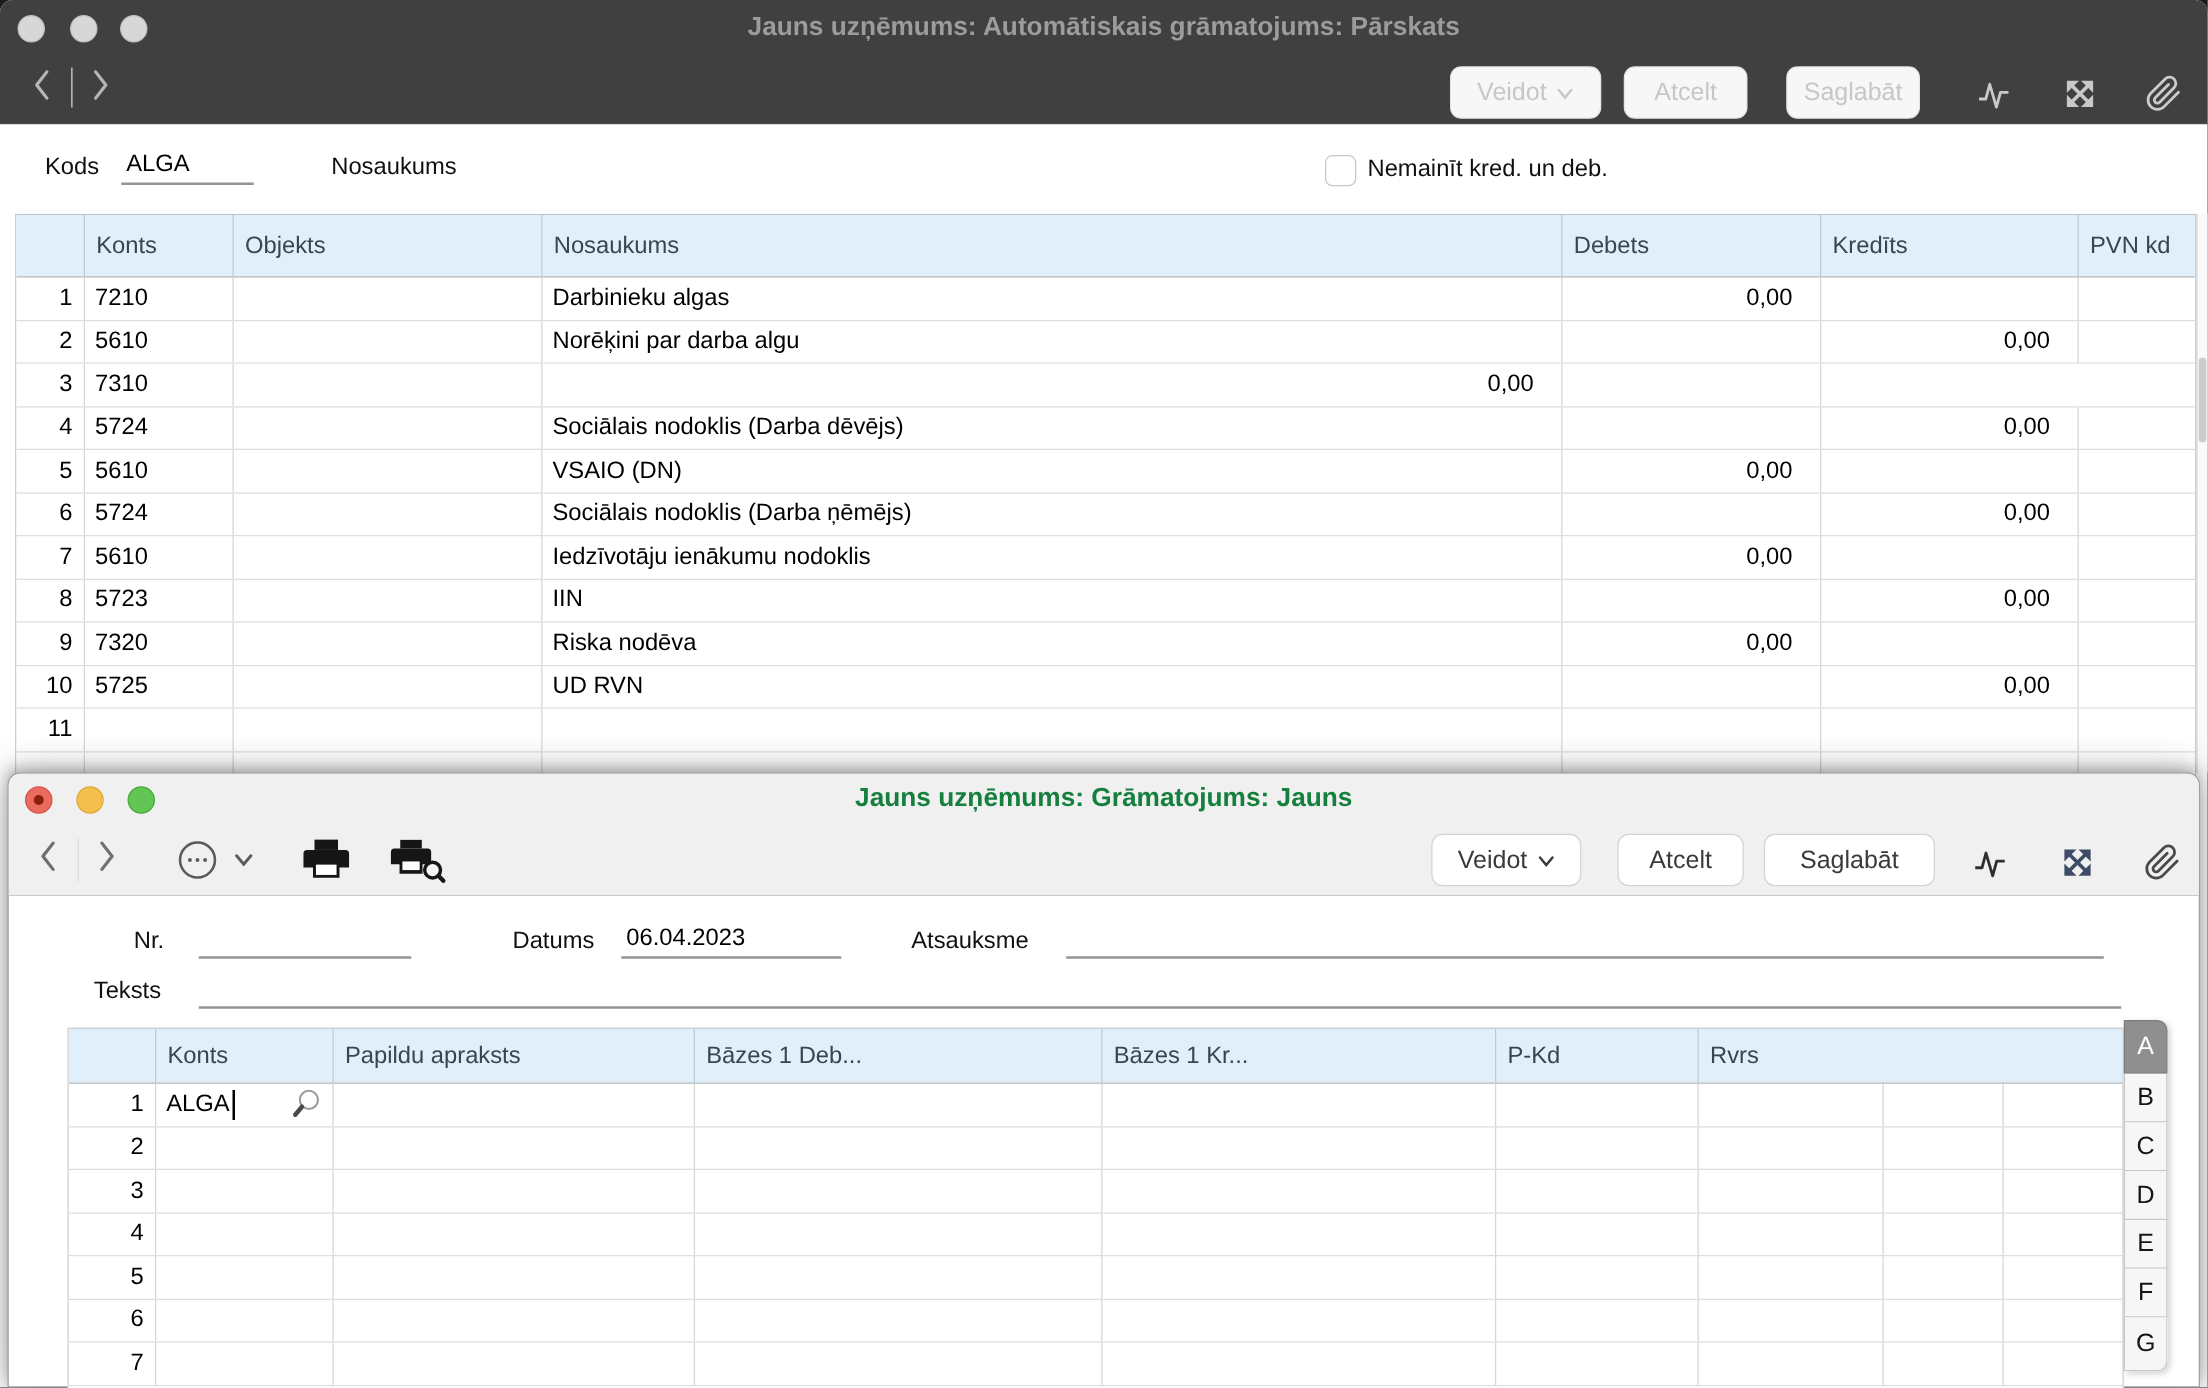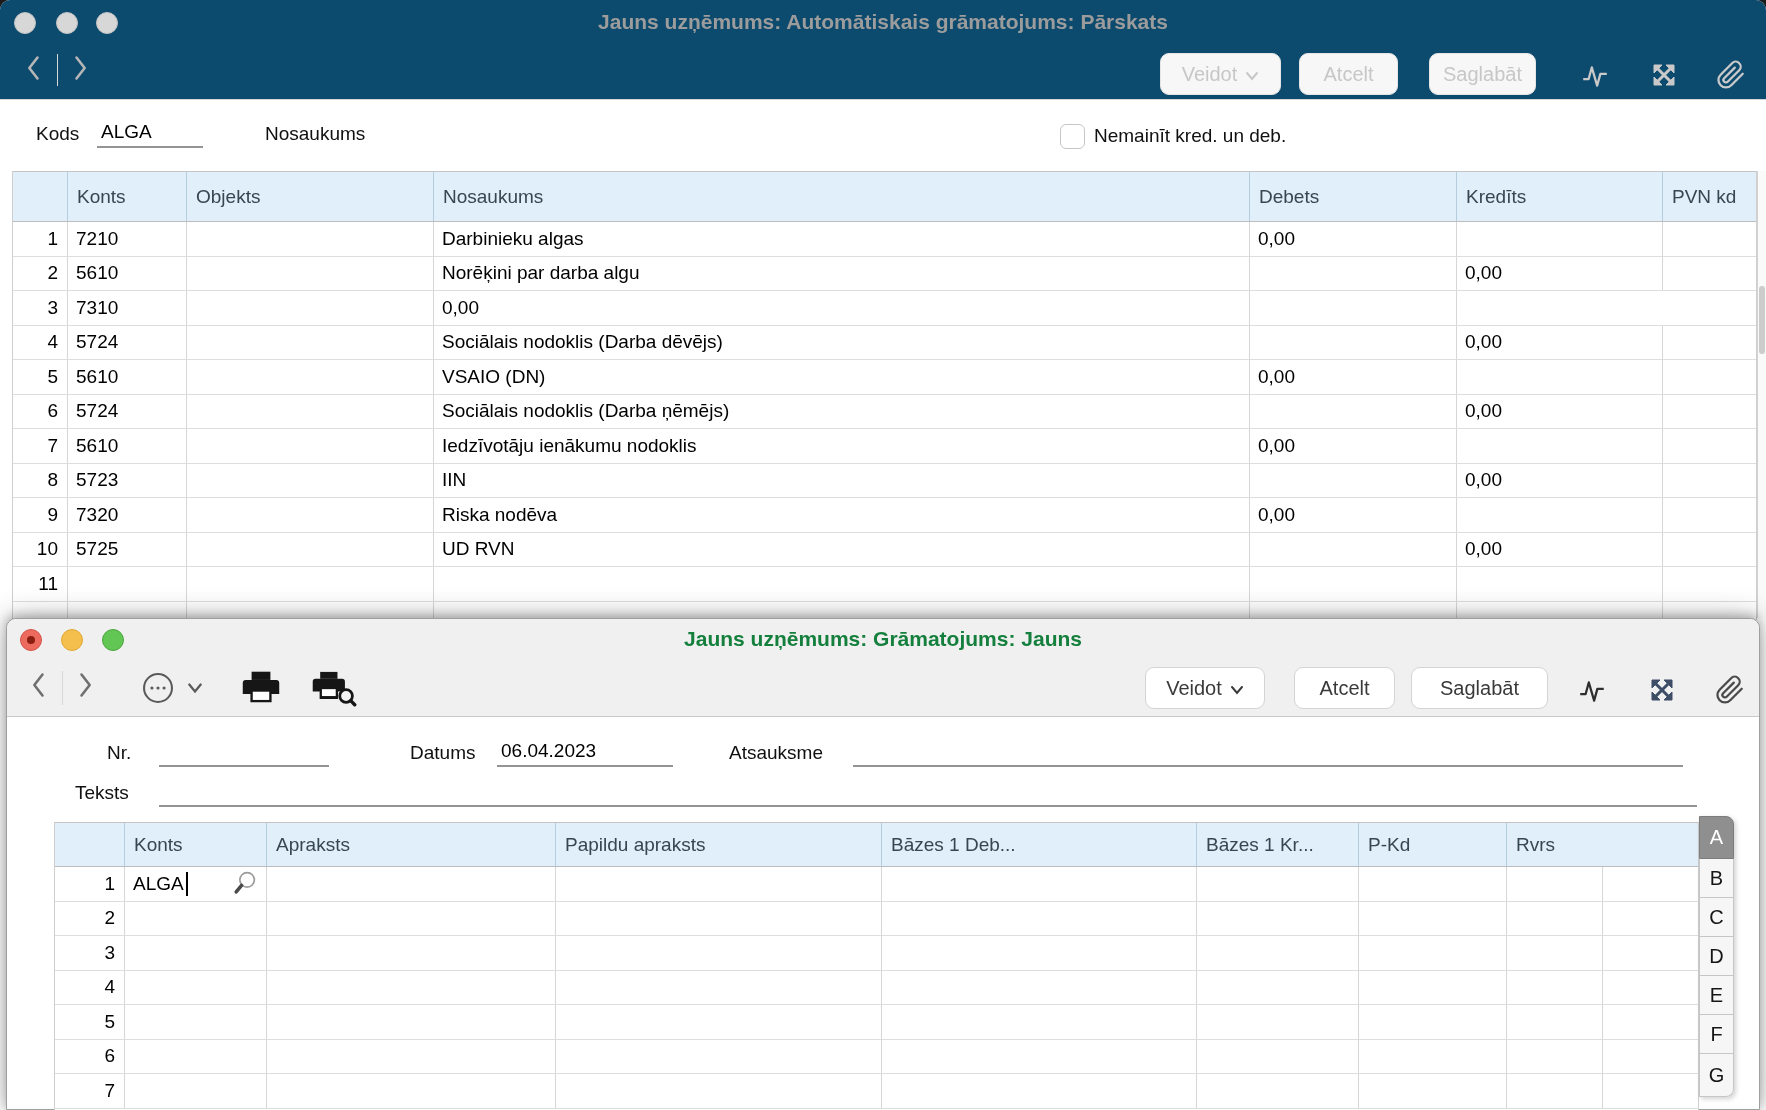--- a/index.html
+++ b/index.html
@@ -5,21 +5,21 @@
   html,body{margin:0;padding:0;width:1766px;height:1110px;overflow:hidden;background:#1c1c1c;
     font-family:"Liberation Sans","DejaVu Sans",sans-serif;-webkit-font-smoothing:antialiased;}
   *{box-sizing:border-box;}
   
   .win{position:absolute;background:#fff;}
   .win-top{left:0;top:0;width:1766px;height:1110px;border-radius:10px 10px 0 0;}
   .win-bot{left:6px;top:618px;width:1754px;height:492px;border-radius:10px 10px 0 0;
     border:1px solid #9f9f9f;box-shadow:0 -3px 10px rgba(0,0,0,.22),0 0 30px rgba(0,0,0,.30);}
   
   .tbar{position:absolute;left:0;top:0;right:0;border-radius:10px 10px 0 0;}
-  .tbar-top{height:100px;background:#0c4a6e;border-bottom:1px solid #d6d6d6;}
+  .tbar-top{height:100px;background:#404040;border-bottom:1px solid #d6d6d6;}
   .tbar-bot{height:98px;background:#f0f0f0;border-bottom:1px solid #c9c9c9;}
   .wtitle{position:absolute;left:0;right:0;text-align:center;font-size:21px;font-weight:bold;}
   .wtitle.dim{top:10px;color:#9c9c9c;}
   .wtitle.act{top:8px;color:#15803d;}
   .light{position:absolute;width:22px;height:22px;border-radius:50%;}
   .light.gray{background:#d7d7d7;border:1px solid #c2c2c2;}
   .light.red{background:#ed6a5e;border:1px solid #d55449;}
   .light.red::after{content:"";position:absolute;left:6px;top:6px;width:8px;height:8px;border-radius:50%;background:#8a1f11;}
   .light.yellow{background:#f5bf4e;border:1px solid #dfa932;}
   .light.green{background:#62c654;border:1px solid #4aa73c;}
@@ -41,21 +41,21 @@
   .thead{display:grid;background:#e0effa;border-top:1px solid #c4c4c4;border-bottom:1px solid #bdbdbd;}
   .h50{height:51px;}
   .h45{height:45px;}
   .hc{font-size:19px;color:#36474f;padding-left:9px;border-right:1px solid #b4cedd;display:flex;align-items:center;overflow:hidden;white-space:nowrap;}
   .hc:last-child{border-right:none;}
   .g-top{grid-template-columns:55px 119px 247px 816px 207px 206px 95px;}
   .g-bot{grid-template-columns:70px 142px 289px 326px 315px 162px 148px 96px 97px;}
   .trow{display:grid;height:34.5px;border-bottom:1px solid #dedede;}
   .tc{font-size:19px;color:#000;border-right:1px solid #d6d6d6;padding:0 8px;display:flex;align-items:center;overflow:hidden;white-space:nowrap;}
   .tc:last-child{border-right:none;}
-  .tc.ar{padding-right:10px;}
+  .tc.ar{justify-content:flex-end;padding-right:22px;}
   .tc.num{justify-content:flex-end;padding-right:9px;}
   .caret{display:inline-block;width:2px;height:24px;background:#000;margin-left:2px;}
   .mag{margin-left:auto;display:flex;}
   
   .vscroll{position:absolute;left:1757px;top:171px;width:9px;height:447px;background:#fafafa;border-left:1px solid #d2d2d2;}
   .vthumb{position:absolute;left:1px;top:115px;width:6px;height:68px;border-radius:3px;background:#cccccc;}
   
   .tabstrip{position:absolute;left:1692px;top:197px;width:35px;box-shadow:2px 2px 5px rgba(0,0,0,.18);border-radius:0 8px 8px 0;}
   .ftab{width:35px;display:flex;align-items:center;justify-content:center;font-size:20px;color:#151515;
     background:#f6f6f6;border:1px solid #c6c6c6;border-top:none;height:39px;}
@@ -517,21 +517,20 @@
   </div>
   <span class="lbl ar" style="left:68px;top:160px;width:76px">Teksts</span>
   <div class="field" style="left:152px;top:156px;width:1538px">
     <span></span>
   </div>
 
   <div class="ttable" style="left:47px;top:203px;width:1645px;height:289px">
     <div class="thead g-bot h45">
       <div class="hc"></div>
       <div class="hc">Konts</div>
-      <div class="hc">Apraksts</div>
       <div class="hc">Papildu apraksts</div>
       <div class="hc">Bāzes 1 Deb...</div>
       <div class="hc">Bāzes 1 Kr...</div>
       <div class="hc">P-Kd</div>
       <div class="hc">Rvrs</div>
     </div>
     <div id="botrows">
         <div class="trow g-bot">
           <div class="tc num">
             <span>1</span>

